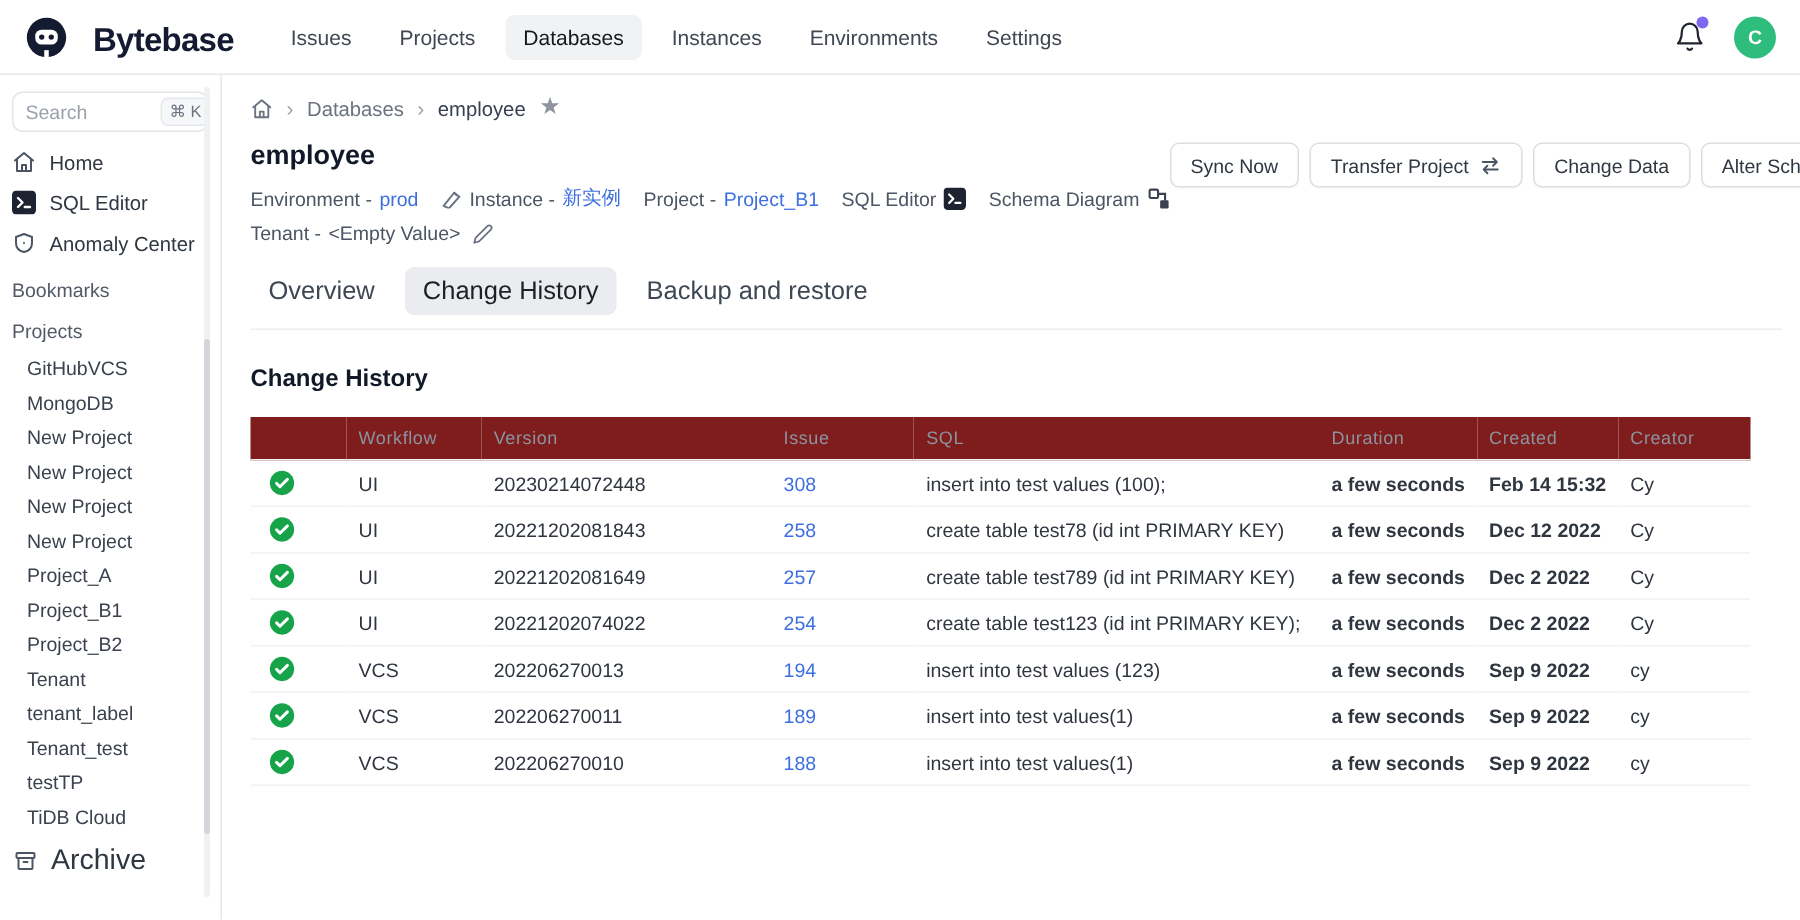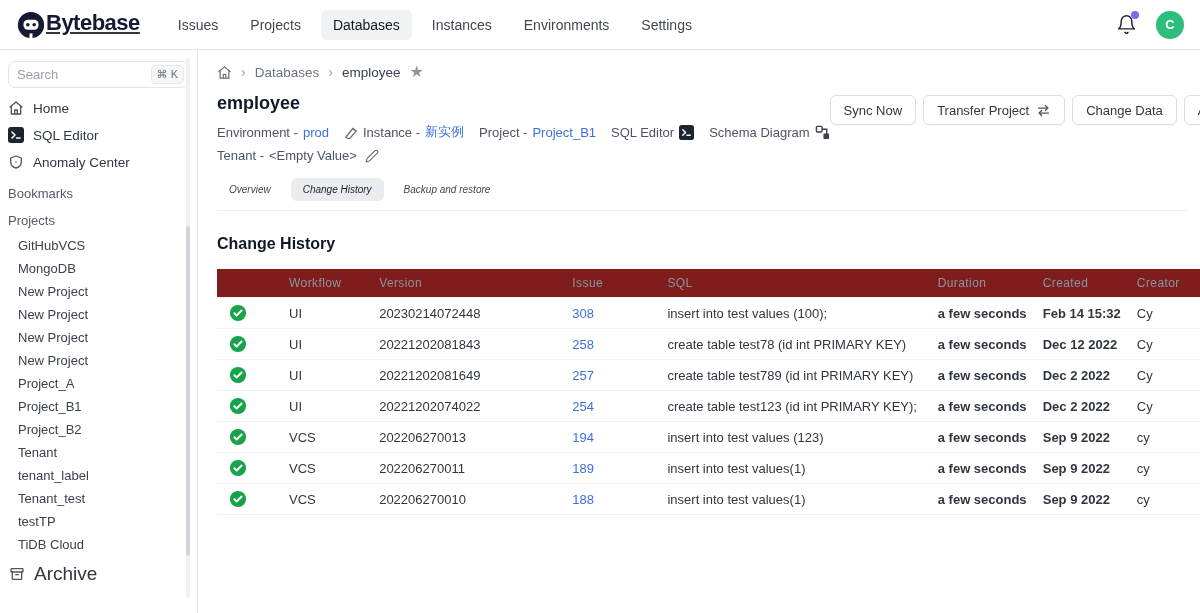--- a/index.html
+++ b/index.html
@@ -9,33 +9,33 @@
   }
   *{box-sizing:border-box; margin:0; padding:0;}
   html,body{width:1200px; height:613px; overflow:hidden;}
   body{font-family:"Liberation Sans", sans-serif; background:#fff; color:var(--txt); font-size:13px;}
   button{font-family:inherit; background:none; border:none; cursor:pointer; color:inherit;}
   a{text-decoration:none; cursor:pointer;}
   .link{color:var(--link); font-weight:500;}
 
   
   .topbar{height:50px; display:flex; align-items:center; padding:0 16px; border-bottom:1px solid var(--border); background:#fff;}
-  .brand{display:flex; align-items:flex-start; gap:0;text-decoration:underline;}
+  .brand{display:flex; align-items:flex-end; gap:16px;}
   .brand-name{font-size:22px; font-weight:800; color:var(--brand); letter-spacing:-0.5px;}
   .topnav{display:flex; align-items:flex-start; gap:8px; margin-left:26px;}
   .nav-item{font-size:14px; color:#3f4753; padding:7px 12px; border-radius:6px; white-space:nowrap;}
   .nav-item.active{background:#f1f2f4; color:#15181e;}
   .top-right{margin-left:auto; display:flex; align-items:center; gap:18px;}
   .bell-wrap{position:relative; width:24px; height:24px; display:flex; align-items:center; justify-content:center;}
   .bell-dot{position:absolute; top:-2px; right:-1px; width:8px; height:8px; border-radius:50%; background:var(--dot);}
   .avatar{width:28px; height:28px; border-radius:50%; background:var(--avatar); color:#fff; font-size:13px; font-weight:600; display:flex; align-items:center; justify-content:center;}
 
   
   .app{display:flex; height:563px;}
-  .sidebar{width:198px; border-right:1px solid var(--border); position:relative; flex:none; background:#fff;}
+  .sidebar{width:148px; border-right:1px solid var(--border); position:relative; flex:none; background:#fff;}
   .main{flex:1; padding:0 12px 0 19px; position:relative; overflow:hidden;}
 
   
   .search-box{margin:11px 8px 4px 8px; height:27px; border:1px solid #e2e5e9; border-radius:7px; display:flex; align-items:center; padding:0 4px 0 8px; background:#fff;}
   .search-box input{border:none; outline:none; width:90px; font-size:13px; font-family:inherit; color:#374151;}
   .search-box input::placeholder{color:#9aa1ab;}
   .kbd{margin-left:auto; font-size:11px; color:#6b7280; background:#f6f7f8; border:1px solid #e5e7eb; border-radius:5px; padding:2px 5px; white-space:nowrap;}
   .side-nav{margin-top:8px;}
   .side-item{display:flex; align-items:center; gap:9px; padding:4px 8px; margin:3px 0; font-size:13.5px; color:#2f3741; width:100%; text-align:left;}
   .side-section{margin-top:12px; padding-left:8px; font-size:13px; color:#525a66;}
@@ -53,21 +53,21 @@
   .crumb-star{color:#8e959f; font-size:16px; line-height:1;}
   .page-header{display:flex; align-items:flex-start; margin-top:13px;}
   .page-title{font-size:18px; font-weight:700; color:#111827;}
   .meta-row{display:flex; align-items:center; gap:15px; margin-top:9px; font-size:13px; color:#4b5563; white-space:nowrap;}
   .meta-group{display:flex; align-items:center; gap:5px;}
   .page-actions{margin-left:auto; display:flex; gap:7px; margin-top:2px;}
   .btn{display:flex; align-items:center; gap:7px; height:30px; padding:0 13px; background:#fff; border:1px solid #dcdee2; border-radius:6px; font-size:13px; font-weight:500; color:#303741; box-shadow:0 1px 1px rgba(0,0,0,.03); white-space:nowrap;}
 
   
   .tabs{display:flex; gap:8px; margin-top:15px; padding-bottom:9px; border-bottom:1px solid #eceef0;}
-  .tab{font-size:10px; color:#3f4753; padding:6px 12px; border-radius:6px; white-space:nowrap;font-style:italic;}
+  .tab{font-size:17px; color:#3f4753; padding:6px 12px; border-radius:6px; white-space:nowrap;}
   .tab.active{background:#ebecef; color:#1c2027;}
 
   
   .section-head{display:flex; align-items:center; gap:17px; margin-top:24px;}
   .section-title{font-size:16px; font-weight:700; color:#111827;}
   .btn-primary{background:var(--accent); color:#fff; font-size:13px; font-weight:500; padding:8px 14px; border-radius:6px;}
   .history-table{margin-top:16px; width:1000px; border-collapse:collapse;}
   .history-table th{background:#7f1d1d; font-size:12px; font-weight:400; color:#8b93a0; letter-spacing:.4px; text-align:left; padding:7px 8px; white-space:nowrap;}
   .history-table td{font-size:13px; color:#30363f; padding:6px 8px; border-bottom:1px solid #f1f2f4; white-space:nowrap; overflow:hidden;}
   .history-table tbody tr:first-child td{border-top:1px solid #f1f2f4;}

